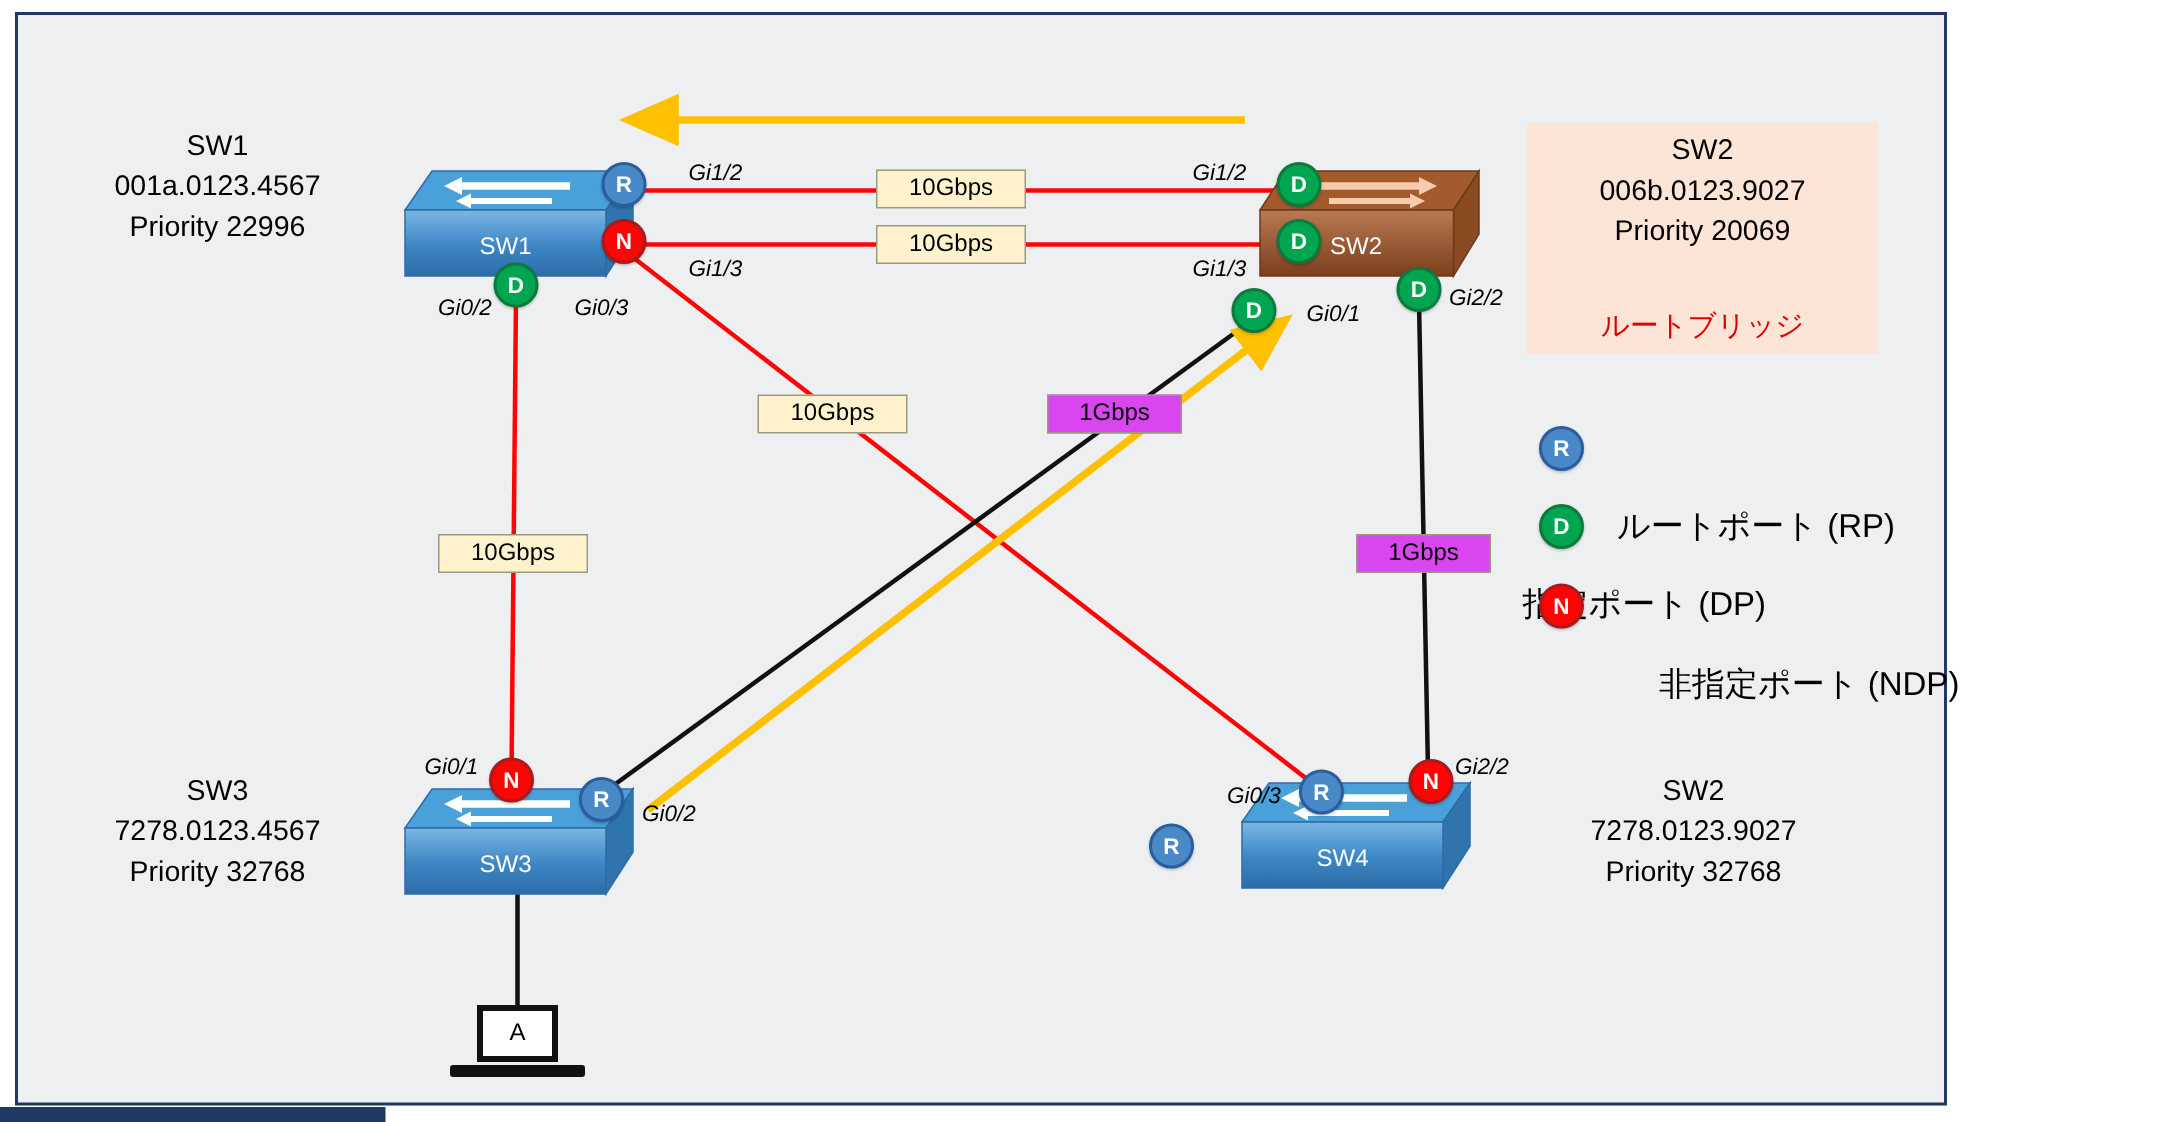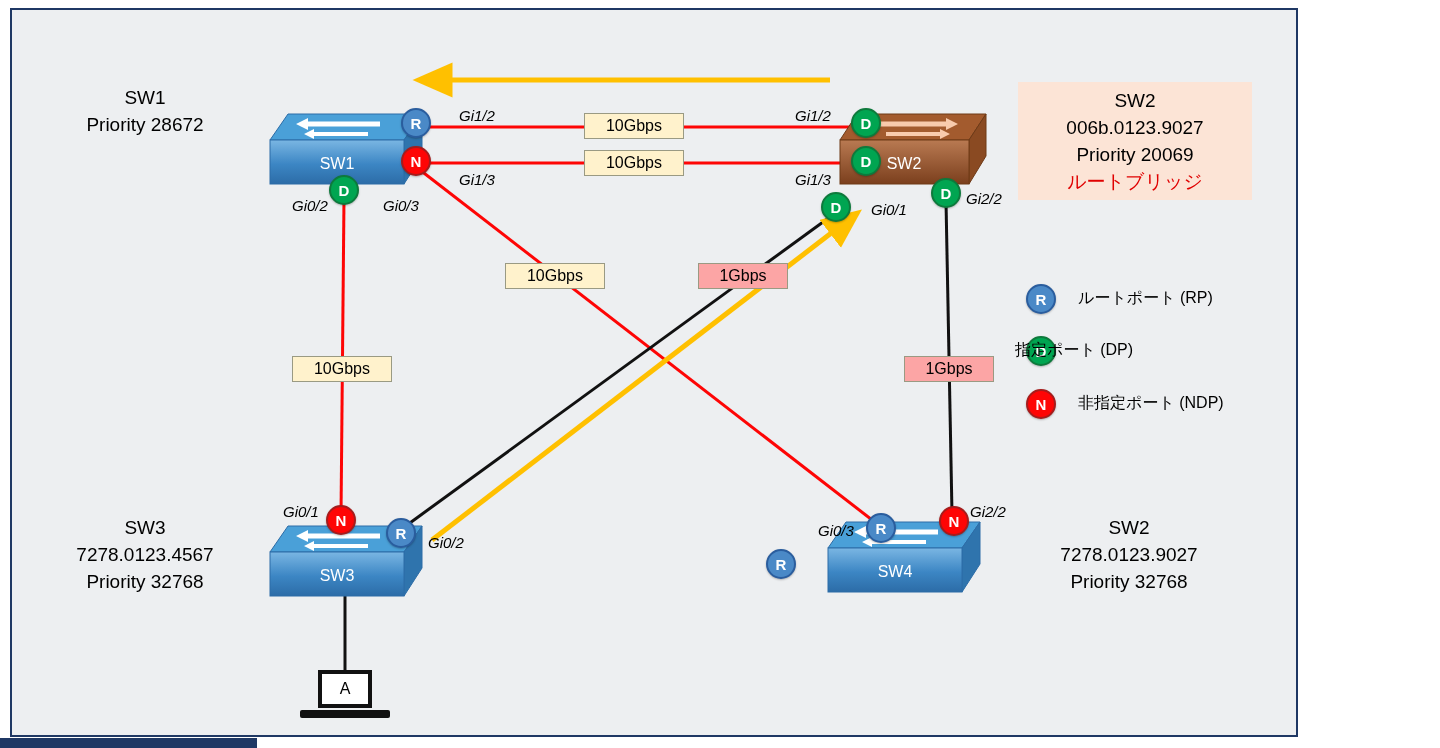--- a/index.html
+++ b/index.html
@@ -20,28 +20,28 @@
           color:#fff; font-weight:bold; font-size:15px; z-index:5;
           box-shadow:0 1px 2px rgba(0,0,0,.25); }
   .port.r { background:#4a89c7; border:2px solid #2a5d9e; }
   .port.d { background:#00a551; border:2px solid #0d7a3c; }
   .port.n { background:#fe0505; border:2px solid #a61c1c; }
 
   .plabel { position:absolute; font-size:15px; color:#000; z-index:6; white-space:nowrap;font-style:italic; }
 
   .speed { position:absolute; border:1px solid #9a9a83; font-size:16px; color:#000;
            text-align:center; padding:3px 0; z-index:4; background:#fff2cc; width:100px; }
-  .speed.g1 { background:#fca5a5; width:90px; }
+  .speed.g1 { background:#d946ef; width:90px; }
 
   .info { position:absolute; text-align:center; font-size:19px; line-height:27px; color:#000; z-index:3; }
   .info .line { display:block; }
   .rootbox { background:#fce4d6; padding:5px 0; }
-  .root-note { color:#e00000; }
-
-  .legend-label { position:absolute; font-size:16px; color:#000; z-index:5; white-space:nowrap; }
+  .root-note { color:#e00000;margin-top:36px; }
+
+  .legend-label { position:absolute; font-size:22px; color:#000; z-index:5; white-space:nowrap;margin-top:48px; }
 
   .laptop-screen { position:absolute; left:318px; top:670px; width:54px; height:38px;
                    border:4px solid #111; background:#fff; z-index:4;
                    display:flex; align-items:center; justify-content:center; font-size:16px; color:#000; }
   .laptop-base { position:absolute; left:300px; top:710px; width:90px; height:8px;
                  background:#111; border-radius:2px; z-index:4; }
 </style>
 </head>
 <body>
 
@@ -194,21 +194,22 @@
 
   <div class="speed" style="left:584px;top:113px">10Gbps</div>
   <div class="speed" style="left:584px;top:150px">10Gbps</div>
   <div class="speed" style="left:292px;top:356px">10Gbps</div>
   <div class="speed" style="left:505px;top:263px">10Gbps</div>
   <div class="speed g1" style="left:698px;top:263px">1Gbps</div>
   <div class="speed g1" style="left:904px;top:356px">1Gbps</div>
 
   <div class="info" style="left:30px;top:84px;width:230px">
     <span class="line">SW1</span>
-    <span class="line">Priority 28672</span>
+    <span class="line">001a.0123.4567</span>
+    <span class="line">Priority 22996</span>
   </div>
 
   <div class="info rootbox" style="left:1018px;top:82px;width:234px">
     <span class="line">SW2</span>
     <span class="line">006b.0123.9027</span>
     <span class="line">Priority 20069</span>
     <span class="line root-note">ルートブリッジ</span>
   </div>
 
   <div class="info" style="left:30px;top:514px;width:230px">
@@ -229,21 +230,21 @@
   <div class="legend-label" style="left:1078px;top:288px">ルートポート (RP)</div>
 
   <div class="port d" style="left:1026px;top:336px">
       <span>D</span>
     </div>
   <div class="legend-label" style="left:1015px;top:340px">指定ポート (DP)</div>
 
   <div class="port n" style="left:1026px;top:389px">
       <span>N</span>
     </div>
-  <div class="legend-label" style="left:1078px;top:393px">非指定ポート (NDP)</div>
+  <div class="legend-label" style="left:1106px;top:393px">非指定ポート (NDP)</div>
 
   <div class="laptop-screen">
     <span>A</span>
   </div>
   <div class="laptop-base"></div>
 
   <div class="bottom-strip"></div>
 
 </div>
 

